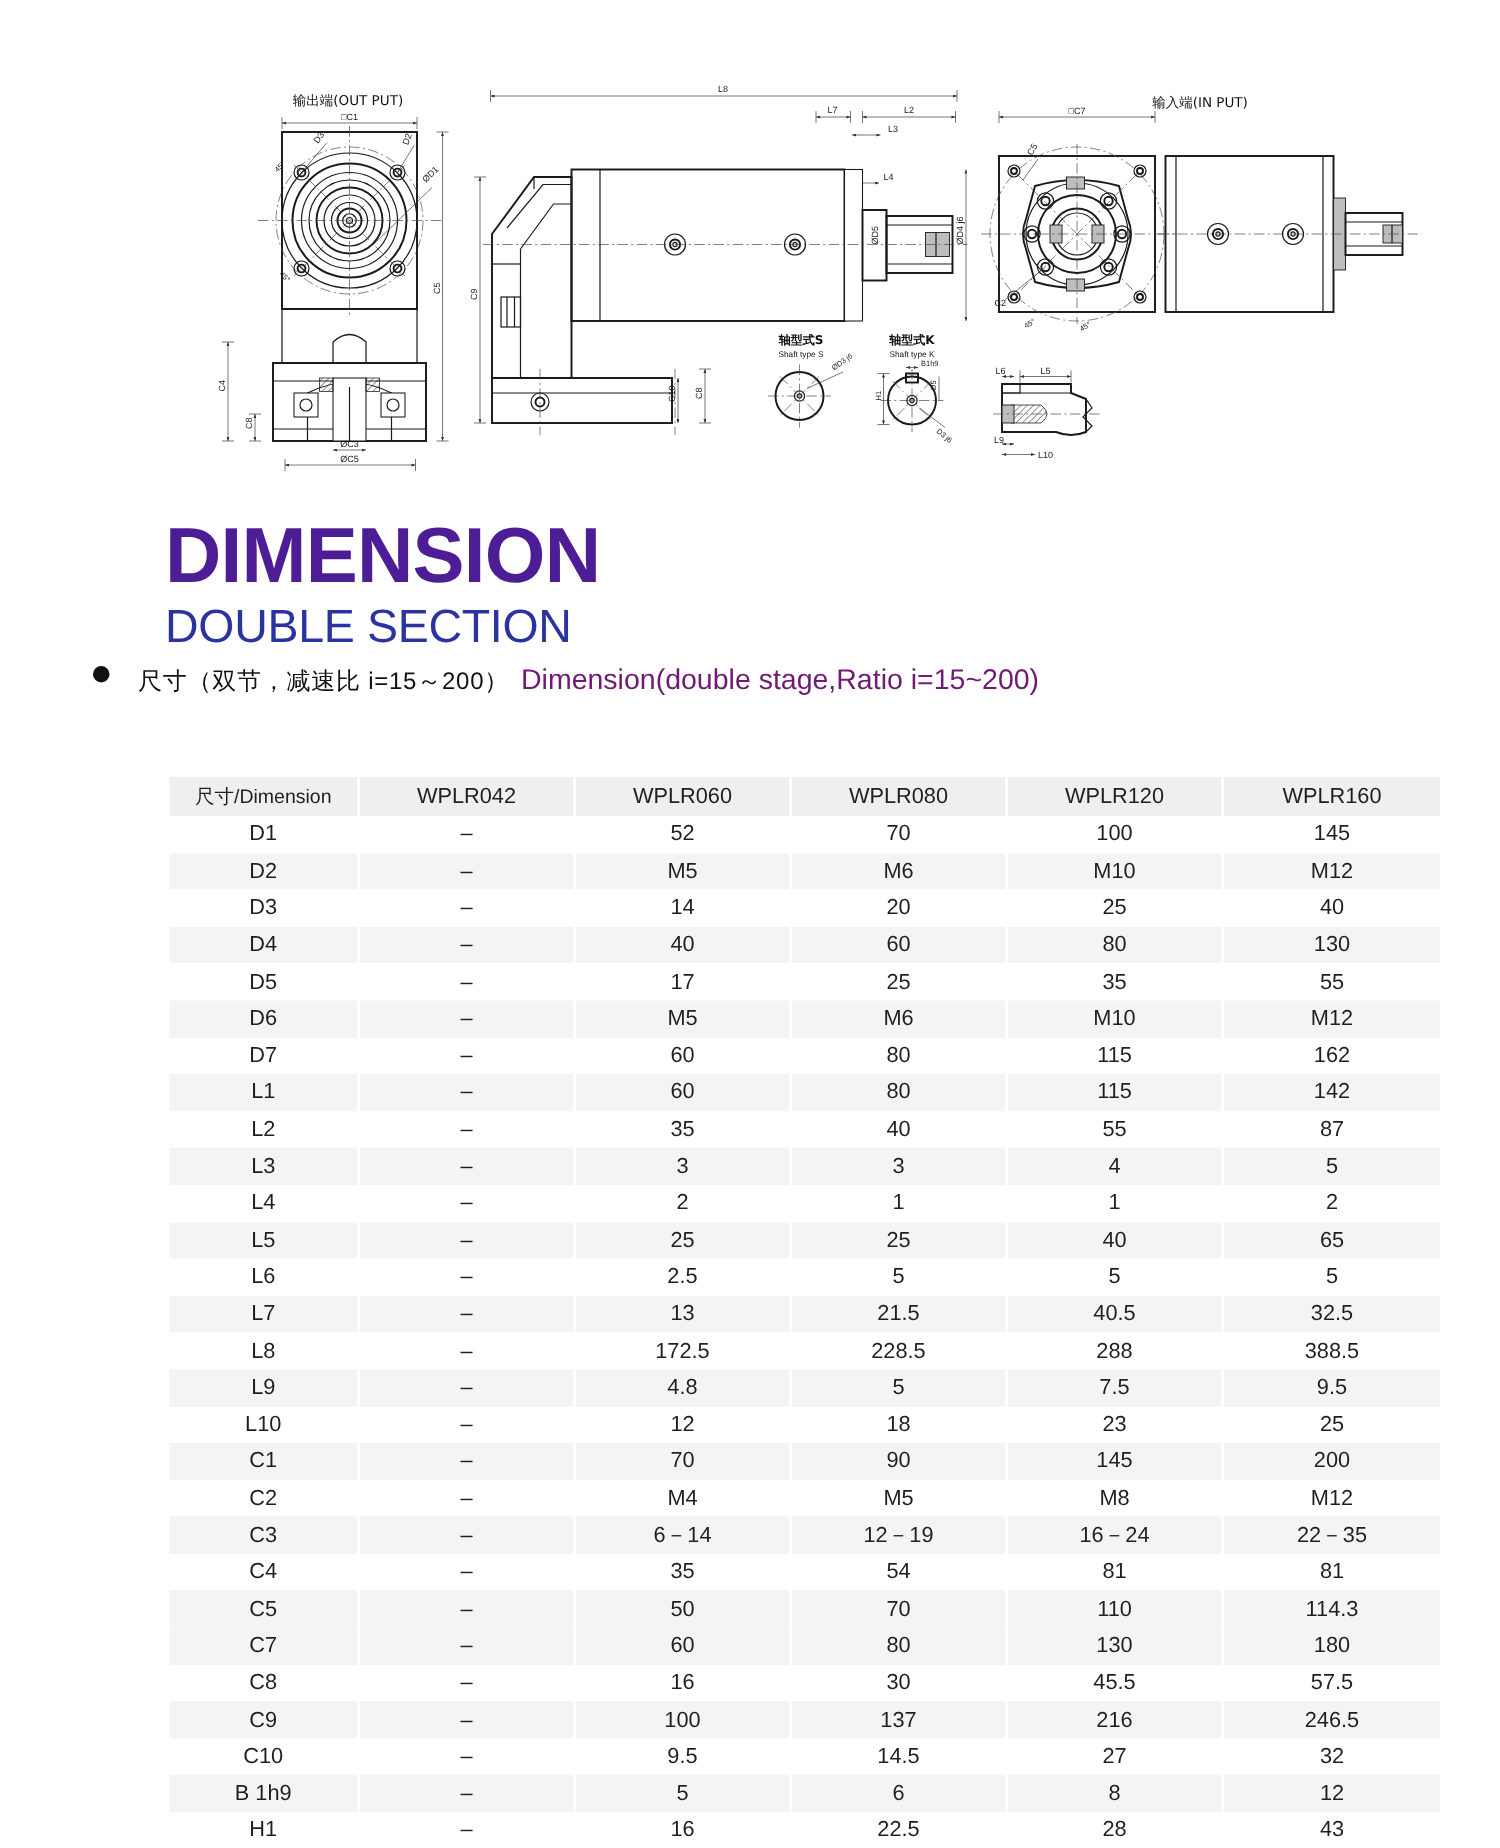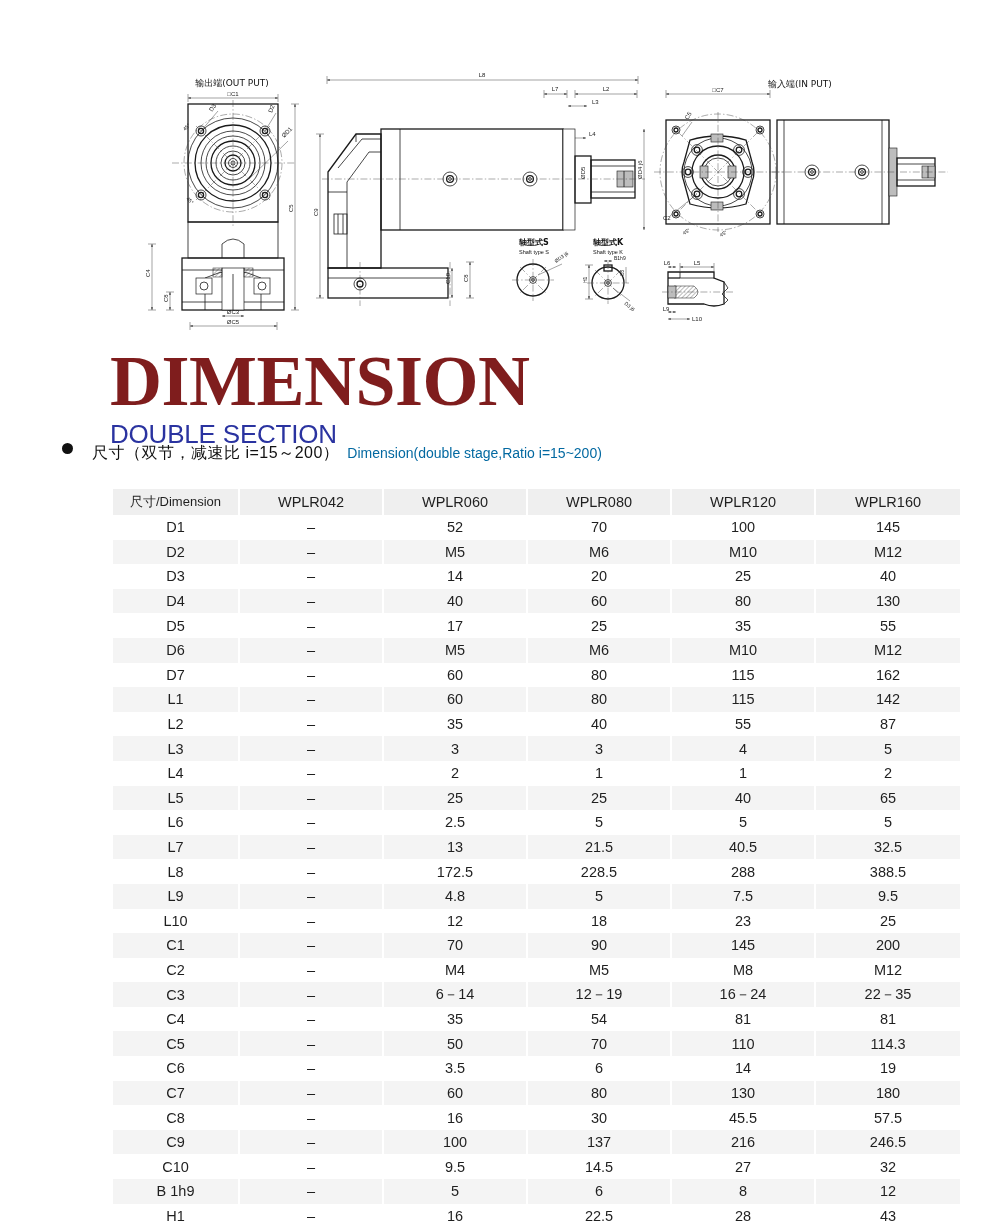--- a/index.html
+++ b/index.html
@@ -14,42 +14,42 @@
   #page {
     position: relative;
     width: 1000px; height: 1232px;
     overflow: hidden;
     background: #ffffff;
   }
 
   
   #drawing-block {
     position: absolute;
-    left: 0; top: 16px;
+    left: 0; top: 0;
     width: 1000px; height: 330px;
   }
   #drawing-svg { display: block; width: 1000px; height: 330px; }
 
   
   #title-block {
     position: absolute;
     left: 110px; top: 345px;
     width: 880px;
   }
   .title-main {
-    font-size: 72px;
+    font-size: 52px;
     font-weight: bold;
-    color: #7f1d1d;
+    color: #4c1d95;
     letter-spacing: -0.5px;
     line-height: 1.02;
     margin: 0;
-    font-family: Liberation Serif, serif;
+    font-family: Liberation Sans, sans-serif;
   }
   .title-sub {
-    font-size: 26px;
+    font-size: 31px;
     color: #2a33a0;
     letter-spacing: -0.2px;
     line-height: 1.15;
     margin: 2px 0 0 0;
     font-weight: normal;
   }
 
   
   #caption-row {
     position: absolute;
@@ -68,38 +68,39 @@
     top: -4px;
     flex: 0 0 auto;
   }
   .caption-cn {
     font-size: 16px;
     color: #111;
     white-space: nowrap;
     letter-spacing: 0.5px;
   }
   .caption-en {
-    font-size: 14px;
-    color: #0369a1;
+    font-size: 19px;
+    color: #701a75;
     white-space: nowrap;
     margin-left: 8px;
   }
 
   
   #dim-table-wrap {
     position: absolute;
     left: 113px; top: 489px;
     width: 847px;
   }
   table.dim-table {
     width: 847px;
     border-collapse: separate;
     border-spacing: 0;
     table-layout: fixed;
     font-size: 14.5px;
+    margin-top: 29px;
   }
   table.dim-table th,
   table.dim-table td {
     text-align: center;
     vertical-align: middle;
     height: 24.6px;
     padding: 0;
     font-weight: normal;
     color: #1f1f1f;
     border-right: 2px solid #ffffff;
@@ -686,28 +687,20 @@
             <td>81</td>
           </tr>
           <tr class="even">
             <td>C5</td>
             <td class="dash">–</td>
             <td>50</td>
             <td>70</td>
             <td>110</td>
             <td>114.3</td>
           </tr>
-          <tr class="odd">
-            <td>C6</td>
-            <td class="dash">–</td>
-            <td>3.5</td>
-            <td>6</td>
-            <td>14</td>
-            <td>19</td>
-          </tr>
           <tr class="even">
             <td>C7</td>
             <td class="dash">–</td>
             <td>60</td>
             <td>80</td>
             <td>130</td>
             <td>180</td>
           </tr>
           <tr class="odd">
             <td>C8</td>

